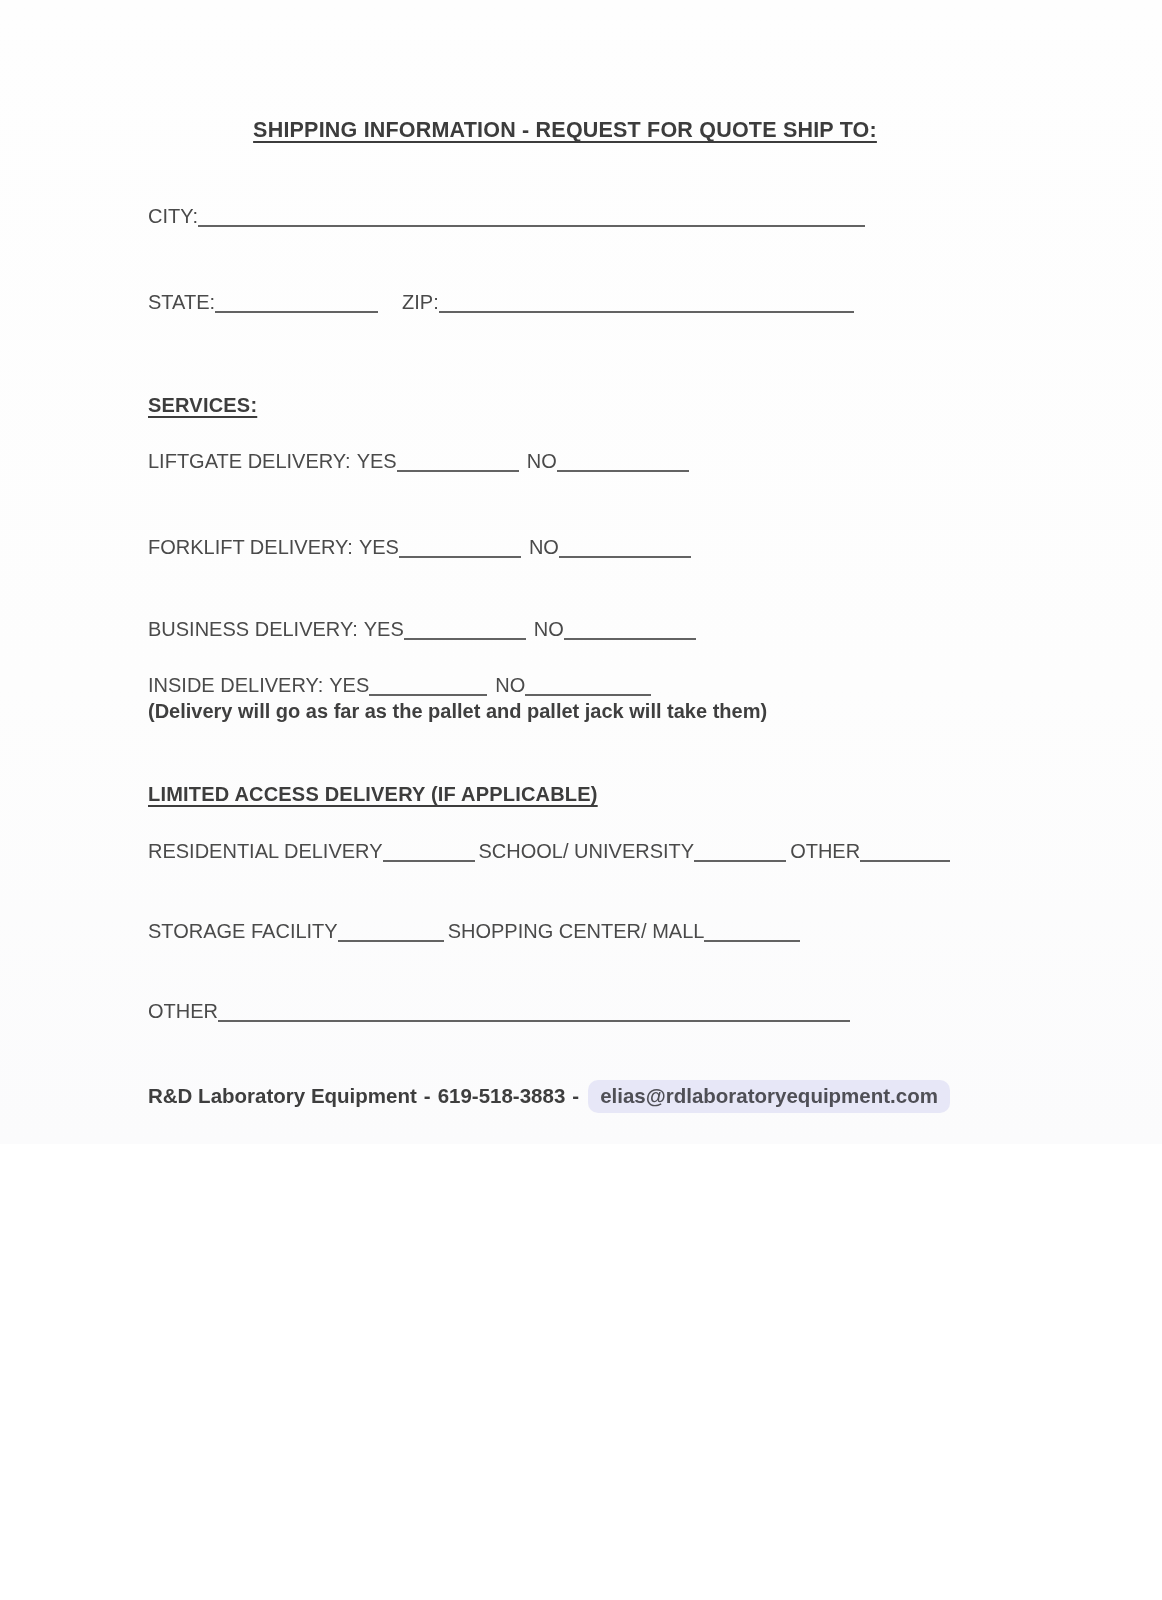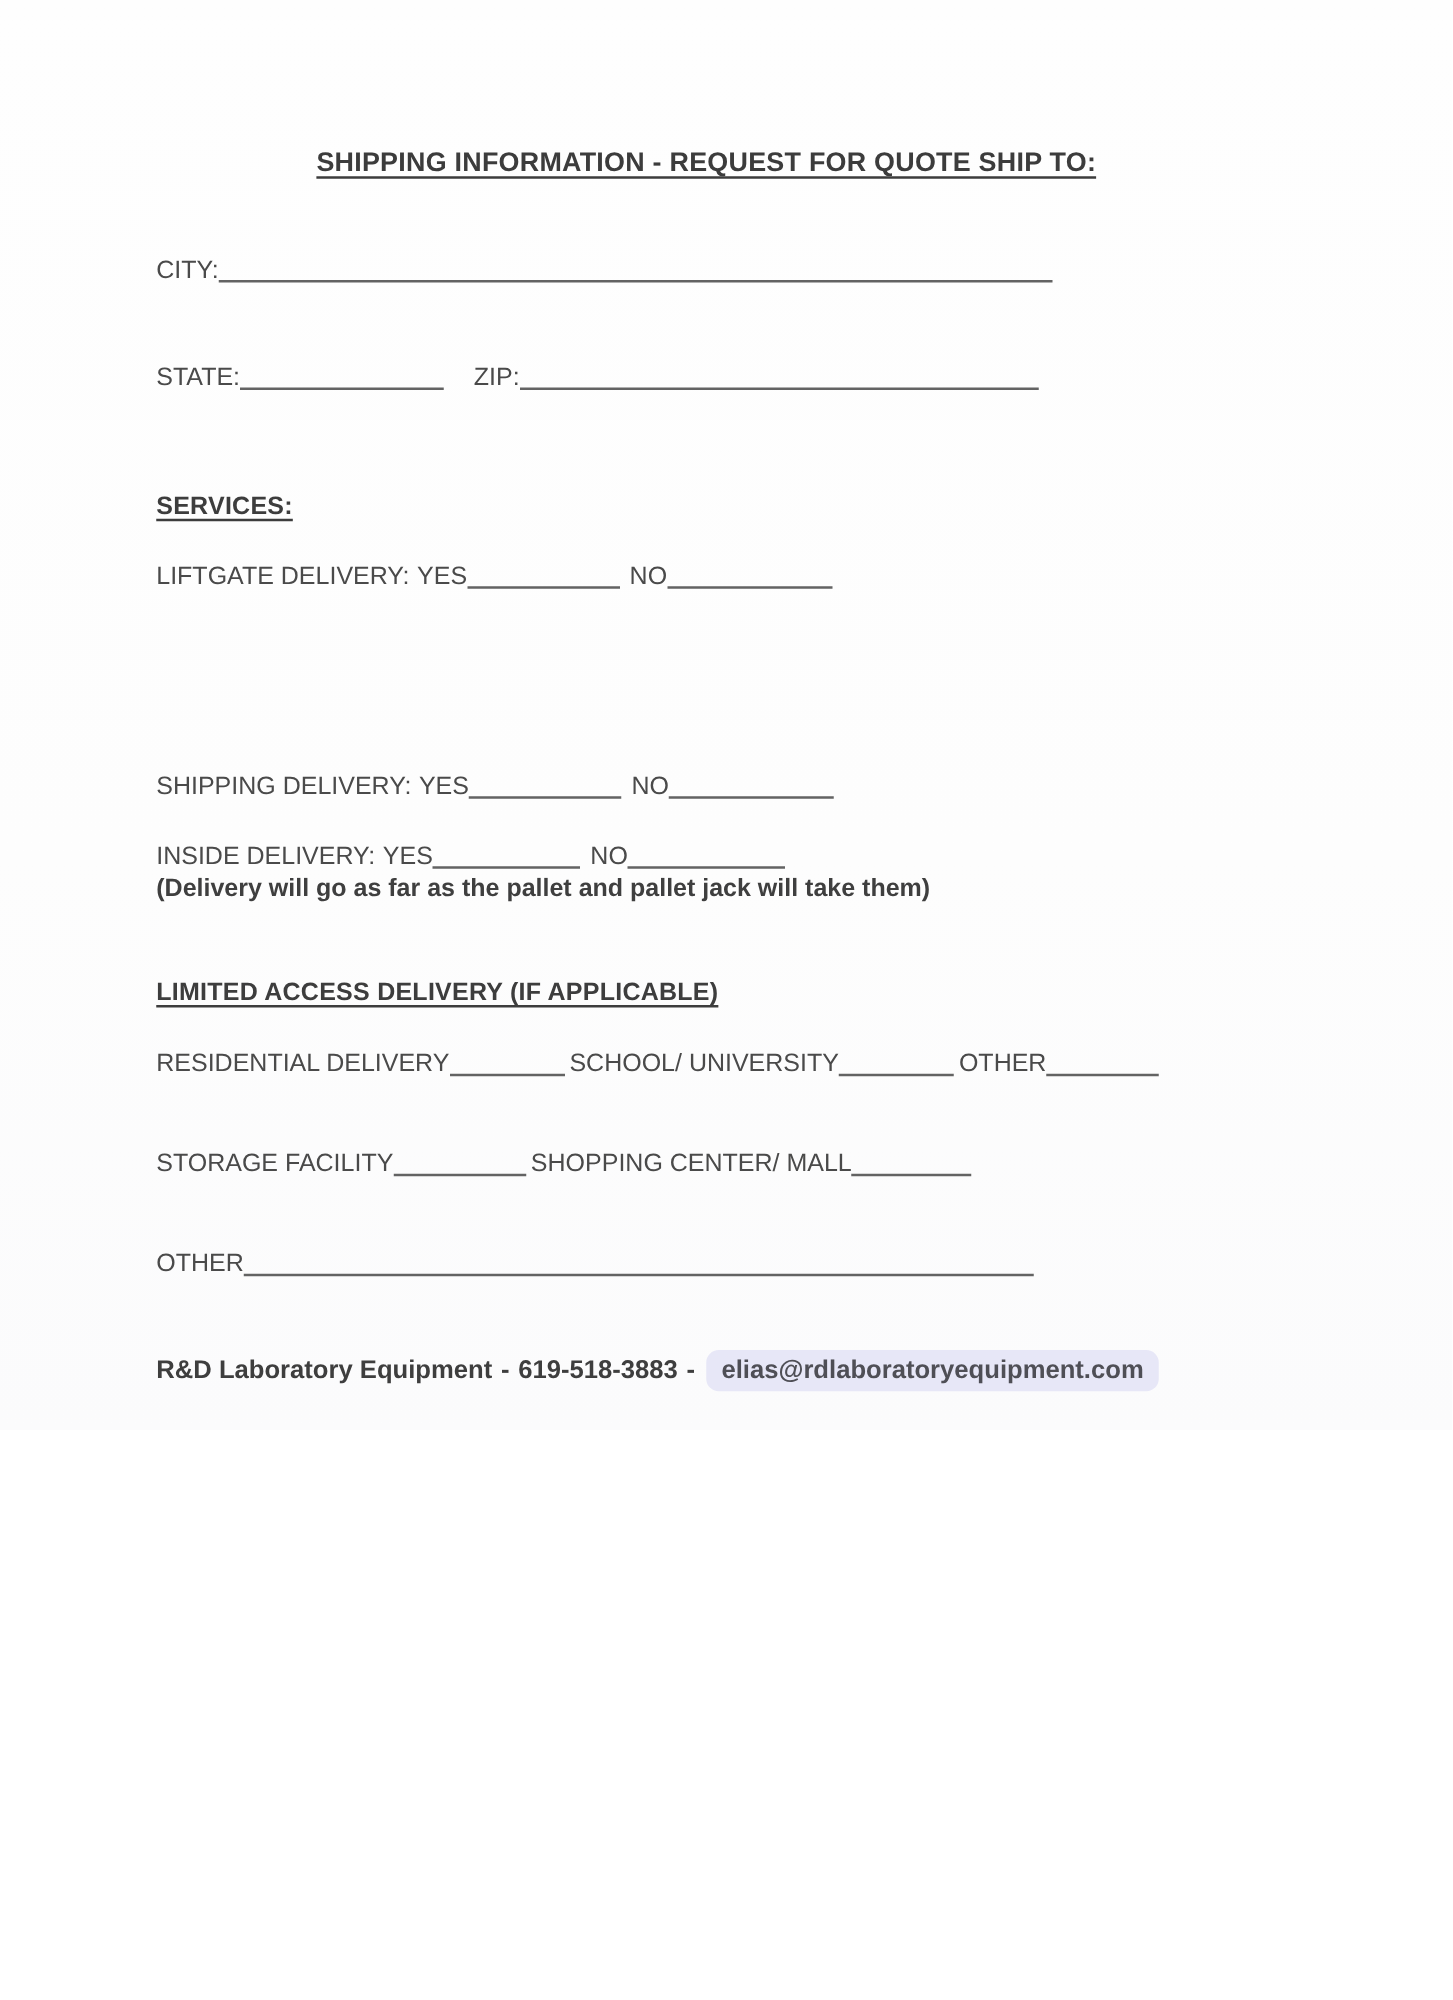--- a/index.html
+++ b/index.html
@@ -27,21 +27,21 @@
     font-weight: bold;
     color: #3c3c3c;
     letter-spacing: 0.2px;
     text-decoration: underline;
     text-decoration-thickness: 2px;
     text-underline-offset: 4px;
     transform: translateX(-16px);
   }
   .row {
     position: absolute;
-    left: 125px;
+    left: 148px;
     font-size: 20px;
     color: #4a4a4a;
     white-space: nowrap;
   }
   .lbl { color: #4a4a4a; }
   .blank {
     display: inline-block;
     height: 4px;
     border-bottom: 2px solid #636363;
     vertical-align: -4px;
@@ -89,23 +89,26 @@
   <div class="row" style="top:291px">
     <span class="lbl">STATE:</span><span class="blank" style="width:163px"></span><span class="lbl" style="margin-left:24px">ZIP:</span><span class="blank" style="width:415px"></span>
   </div>
 
   <div class="row heading" style="top:394px">SERVICES:</div>
 
   <div class="row" style="top:450px">
     <span class="lbl">LIFTGATE DELIVERY:</span><span class="yn-label">YES</span><span class="blank" style="width:122px"></span><span class="no-label">NO</span><span class="blank" style="width:132px"></span>
   </div>
 
+  <div class="row" style="top:536px">
+    <span class="lbl">FORKLIFT DELIVERY:</span><span class="yn-label">YES</span><span class="blank" style="width:122px"></span><span class="no-label">NO</span><span class="blank" style="width:132px"></span>
+  </div>
 
   <div class="row" style="top:618px">
-    <span class="lbl">SHIPPING DELIVERY:</span><span class="yn-label">YES</span><span class="blank" style="width:122px"></span><span class="no-label">NO</span><span class="blank" style="width:132px"></span>
+    <span class="lbl">BUSINESS DELIVERY:</span><span class="yn-label">YES</span><span class="blank" style="width:122px"></span><span class="no-label">NO</span><span class="blank" style="width:132px"></span>
   </div>
 
   <div class="row" style="top:674px">
     <span class="lbl">INSIDE DELIVERY:</span><span class="yn-label">YES</span><span class="blank" style="width:118px"></span><span class="no-label">NO</span><span class="blank" style="width:126px"></span>
   </div>
 
   <div class="row bold-note" style="top:700px">(Delivery will go as far as the pallet and pallet jack will take them)</div>
 
   <div class="row heading" style="top:783px">LIMITED ACCESS DELIVERY (IF APPLICABLE)</div>
 

